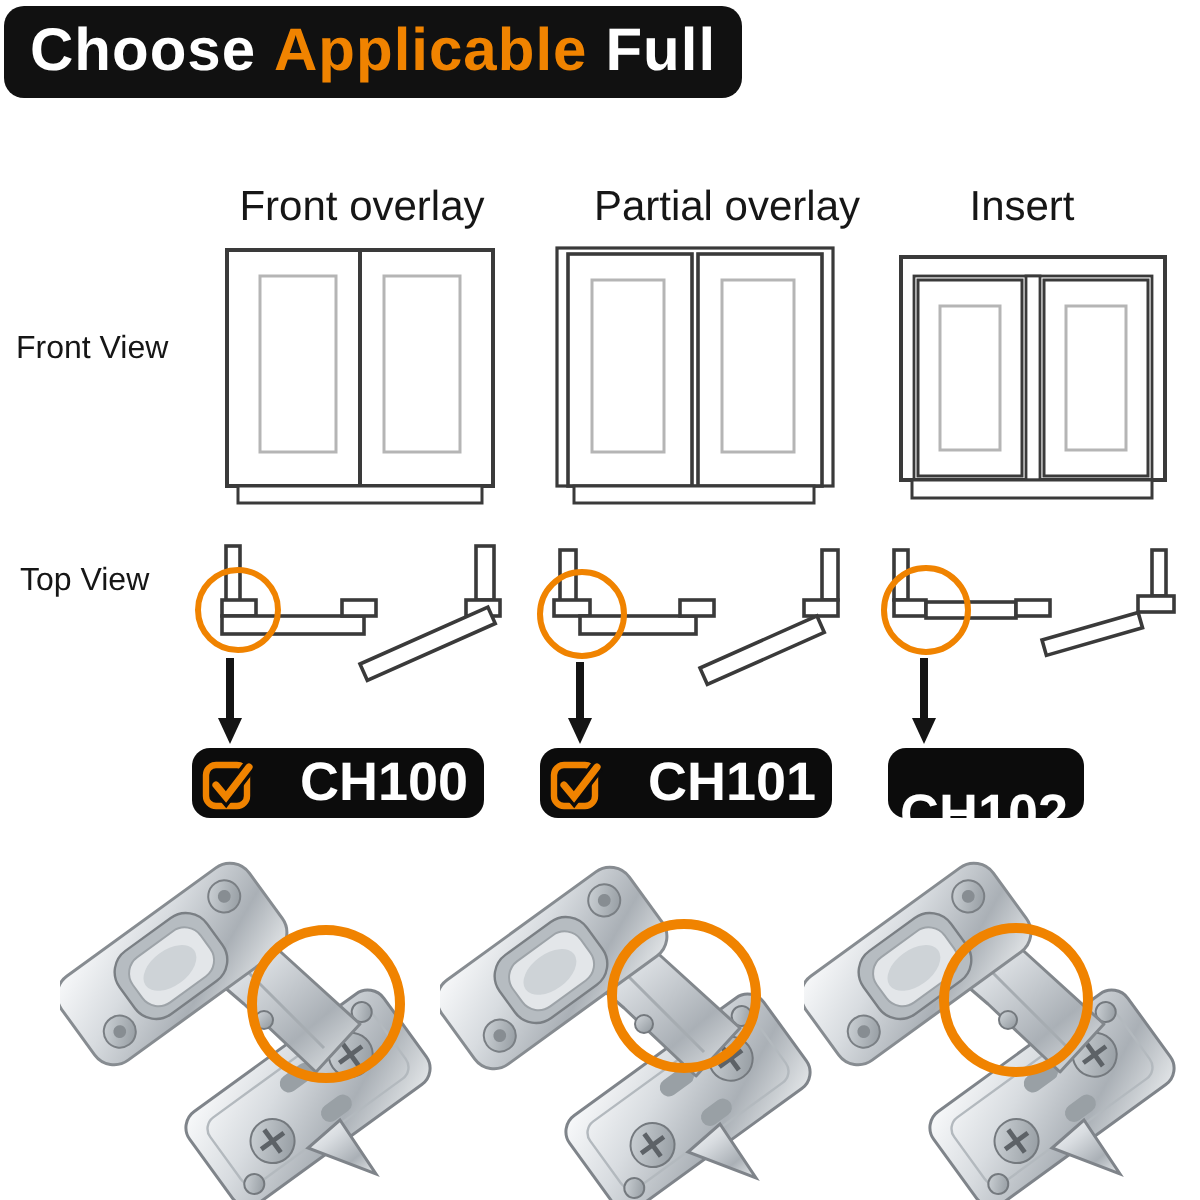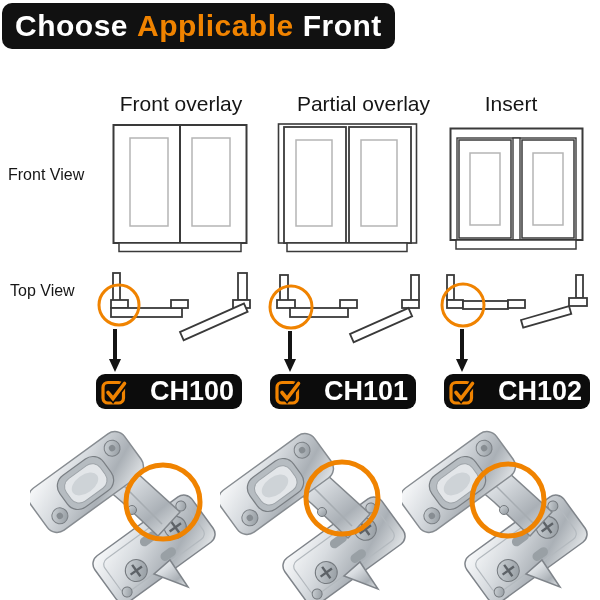--- a/index.html
+++ b/index.html
@@ -80,21 +80,21 @@
           <rect x="-22" y="-13" width="42" height="28" rx="10" fill="#e3e6e9" stroke="#9da3a8" stroke-width="1"></rect>
           <ellipse cx="-2" cy="1" rx="15" ry="9" fill="#ced3d7"></ellipse>
         </g>
       </symbol>
     </defs>
   </svg>
 
   <div class="abs title-bar">
     <span class="w">Choose</span>
     <span class="hl">Applicable</span>
-    <span class="w">Front</span>
+    <span class="w">Full</span>
   </div>
 
   <div class="abs col-header" style="left:101px;">Front overlay</div>
   <div class="abs col-header" style="left:270px;text-align:right;">Partial overlay</div>
   <div class="abs col-header" style="left:431px;">Insert</div>
 
   <div class="abs row-label" style="left:8px;top:166px;">Front View</div>
   <div class="abs row-label" style="left:10px;top:282px;">Top View</div>
 
   <svg class="abs" style="left:112px;top:123px;" width="136" height="131" viewBox="0 0 136 131">
@@ -185,21 +185,21 @@
     <span class="model">CH100</span>
   </div>
   <div class="abs pill" style="left:270px;">
     <svg width="28" height="28" viewBox="0 0 28 28">
       <rect x="3" y="4.5" width="20.5" height="20.5" rx="5" fill="none" class="accent-stroke" stroke-width="3.2"></rect>
       <path d="M8 14.5 L13 20.5 L24.5 5.5" fill="none" stroke="#0c0c0c" stroke-width="7"></path>
       <path d="M8 14.5 L13 20.5 L24.5 5.5" fill="none" class="accent-stroke" stroke-width="3.6" stroke-linecap="round"></path>
     </svg>
     <span class="model">CH101</span>
   </div>
-  <div class="abs pill" style="left:444px;">
+  <div class="abs pill" style="left:444px;flex-direction:column;">
     <svg width="28" height="28" viewBox="0 0 28 28">
       <rect x="3" y="4.5" width="20.5" height="20.5" rx="5" fill="none" class="accent-stroke" stroke-width="3.2"></rect>
       <path d="M8 14.5 L13 20.5 L24.5 5.5" fill="none" stroke="#0c0c0c" stroke-width="7"></path>
       <path d="M8 14.5 L13 20.5 L24.5 5.5" fill="none" class="accent-stroke" stroke-width="3.6" stroke-linecap="round"></path>
     </svg>
     <span class="model">CH102</span>
   </div>
 
   <svg class="abs" style="left:30px;top:422px;" width="190" height="180" viewBox="0 0 190 180">
     <use href="#hinge-art"></use>

